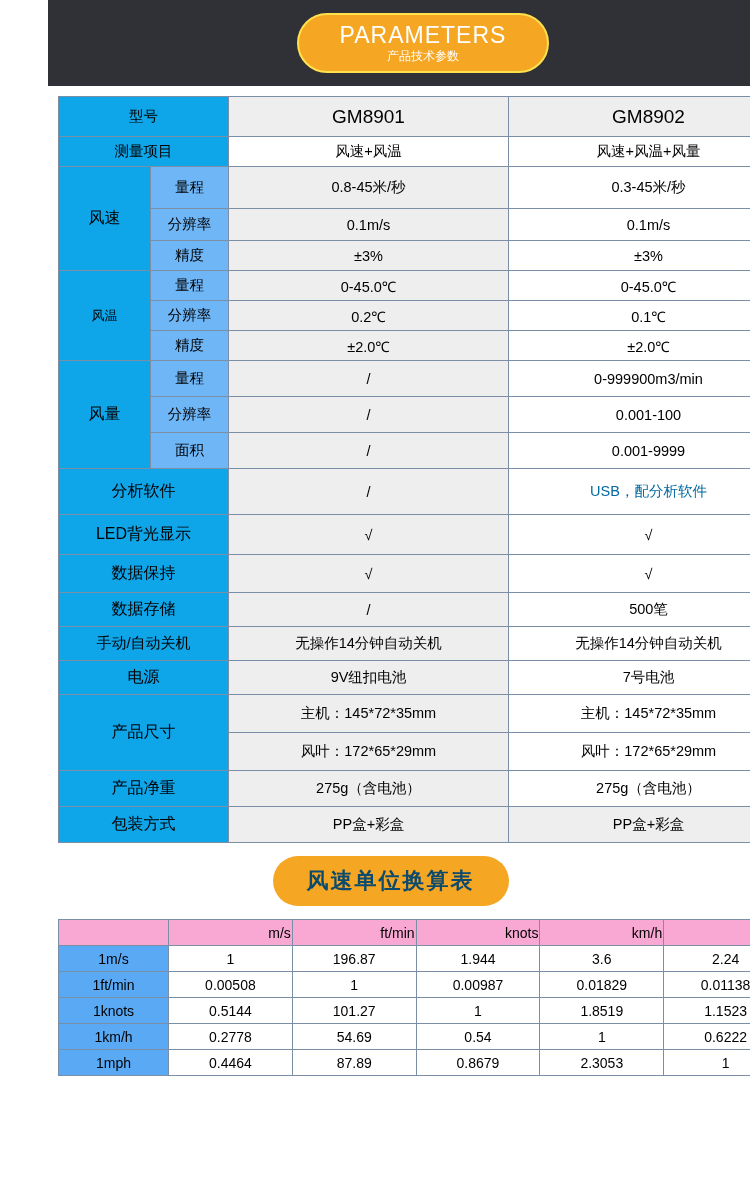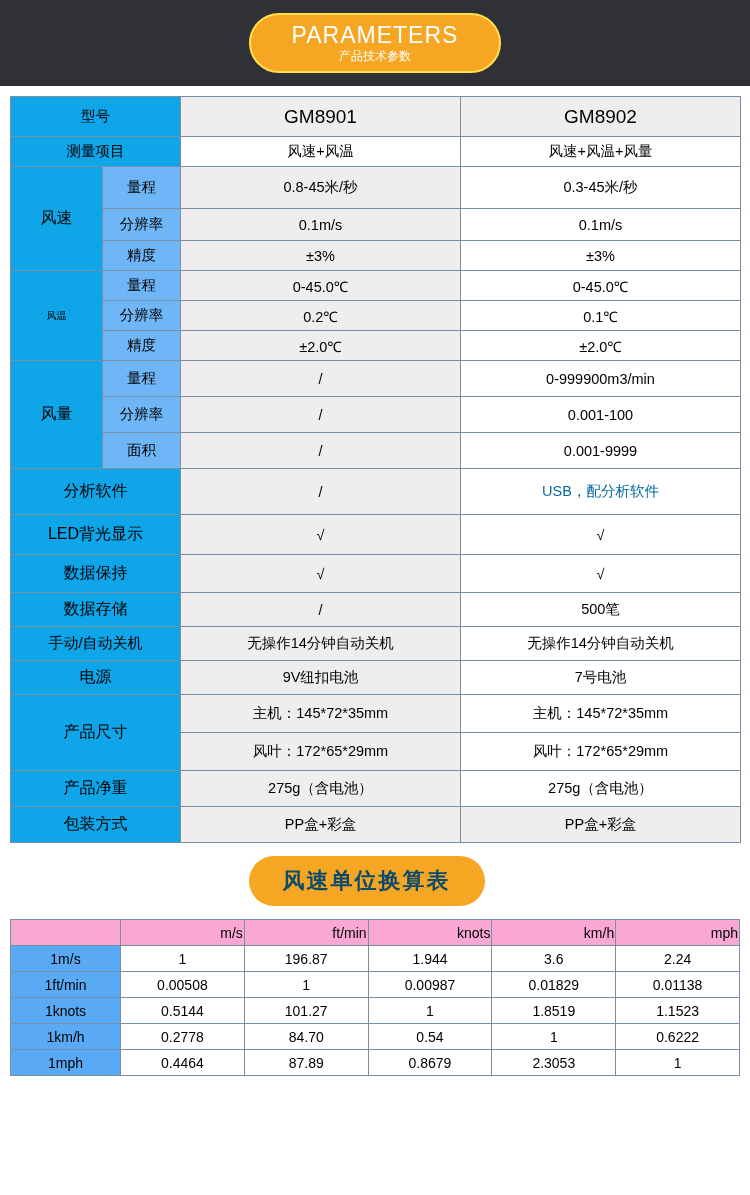--- a/index.html
+++ b/index.html
@@ -4,21 +4,21 @@
 <style>
   * { box-sizing: border-box; }
   html, body { margin: 0; padding: 0; }
   body {
     width: 750px;
     min-height: 1195px;
     background: #ffffff;
     font-family: "Liberation Sans", sans-serif;
     color: #000;
   }
-  .page { width: 733px; position: relative; }
+  .page { width: 733px; position: relative; padding-left: 48px; }
 
   
   .banner {
     width: 750px;
     height: 86px;
     background: #2f3136;
     display: flex;
     align-items: center;
     justify-content: center;
   }
@@ -150,21 +150,21 @@
           <td class="c-grey" style="height:32px">0.1m/s</td>
           <td class="c-white">0.1m/s</td>
         </tr>
         <tr>
           <td class="c-blue-sub">精度</td>
           <td class="c-grey" style="height:30px">±3%</td>
           <td class="c-white">±3%</td>
         </tr>
 
         <tr>
-          <td class="c-blue" rowspan="3" style="font-size:10px">风温</td>
+          <td class="c-blue" rowspan="3" style="font-size:13px">风温</td>
           <td class="c-blue-sub">量程</td>
           <td class="c-grey" style="height:30px">0-45.0℃</td>
           <td class="c-white">0-45.0℃</td>
         </tr>
         <tr>
           <td class="c-blue-sub">分辨率</td>
           <td class="c-grey" style="height:30px">0.2℃</td>
           <td class="c-white">0.1℃</td>
         </tr>
         <tr>
@@ -294,21 +294,21 @@
           <td class="rowhdr">1knots</td>
           <td class="cell">0.5144</td>
           <td class="cell">101.27</td>
           <td class="cell">1</td>
           <td class="cell">1.8519</td>
           <td class="cell">1.1523</td>
         </tr>
         <tr>
           <td class="rowhdr">1km/h</td>
           <td class="cell">0.2778</td>
-          <td class="cell">84.70</td>
+          <td class="cell">54.69</td>
           <td class="cell">0.54</td>
           <td class="cell">1</td>
           <td class="cell">0.6222</td>
         </tr>
         <tr>
           <td class="rowhdr">1mph</td>
           <td class="cell">0.4464</td>
           <td class="cell">87.89</td>
           <td class="cell">0.8679</td>
           <td class="cell">2.3053</td>

